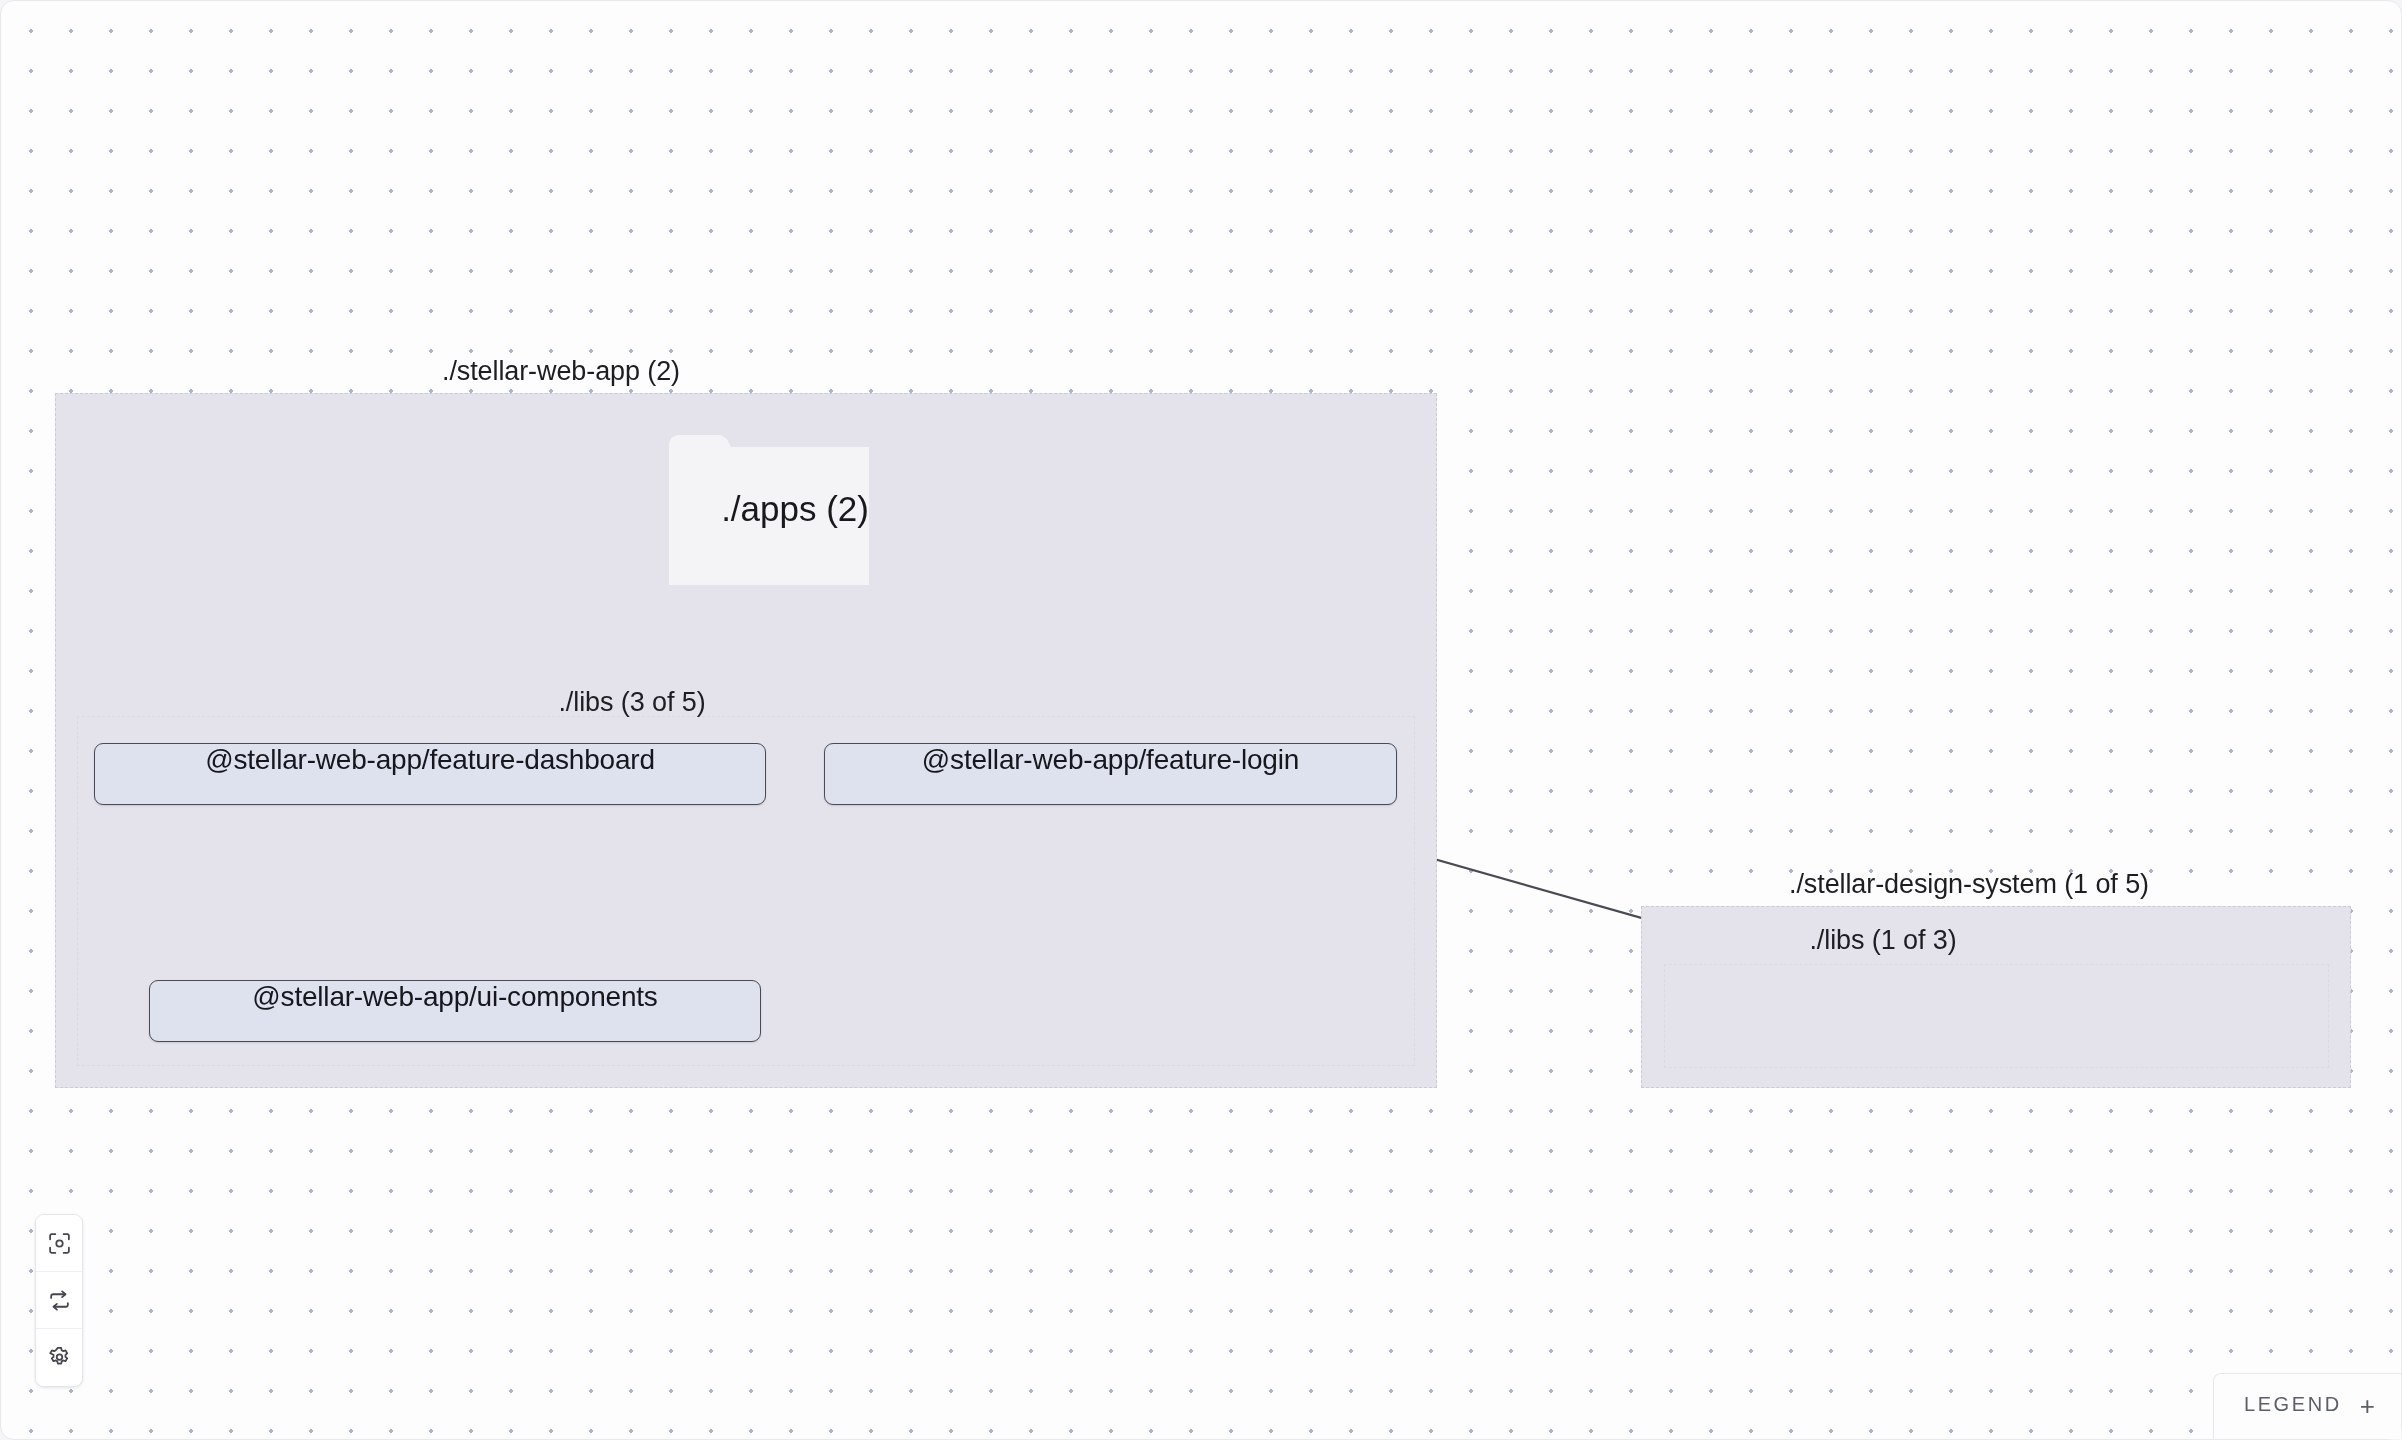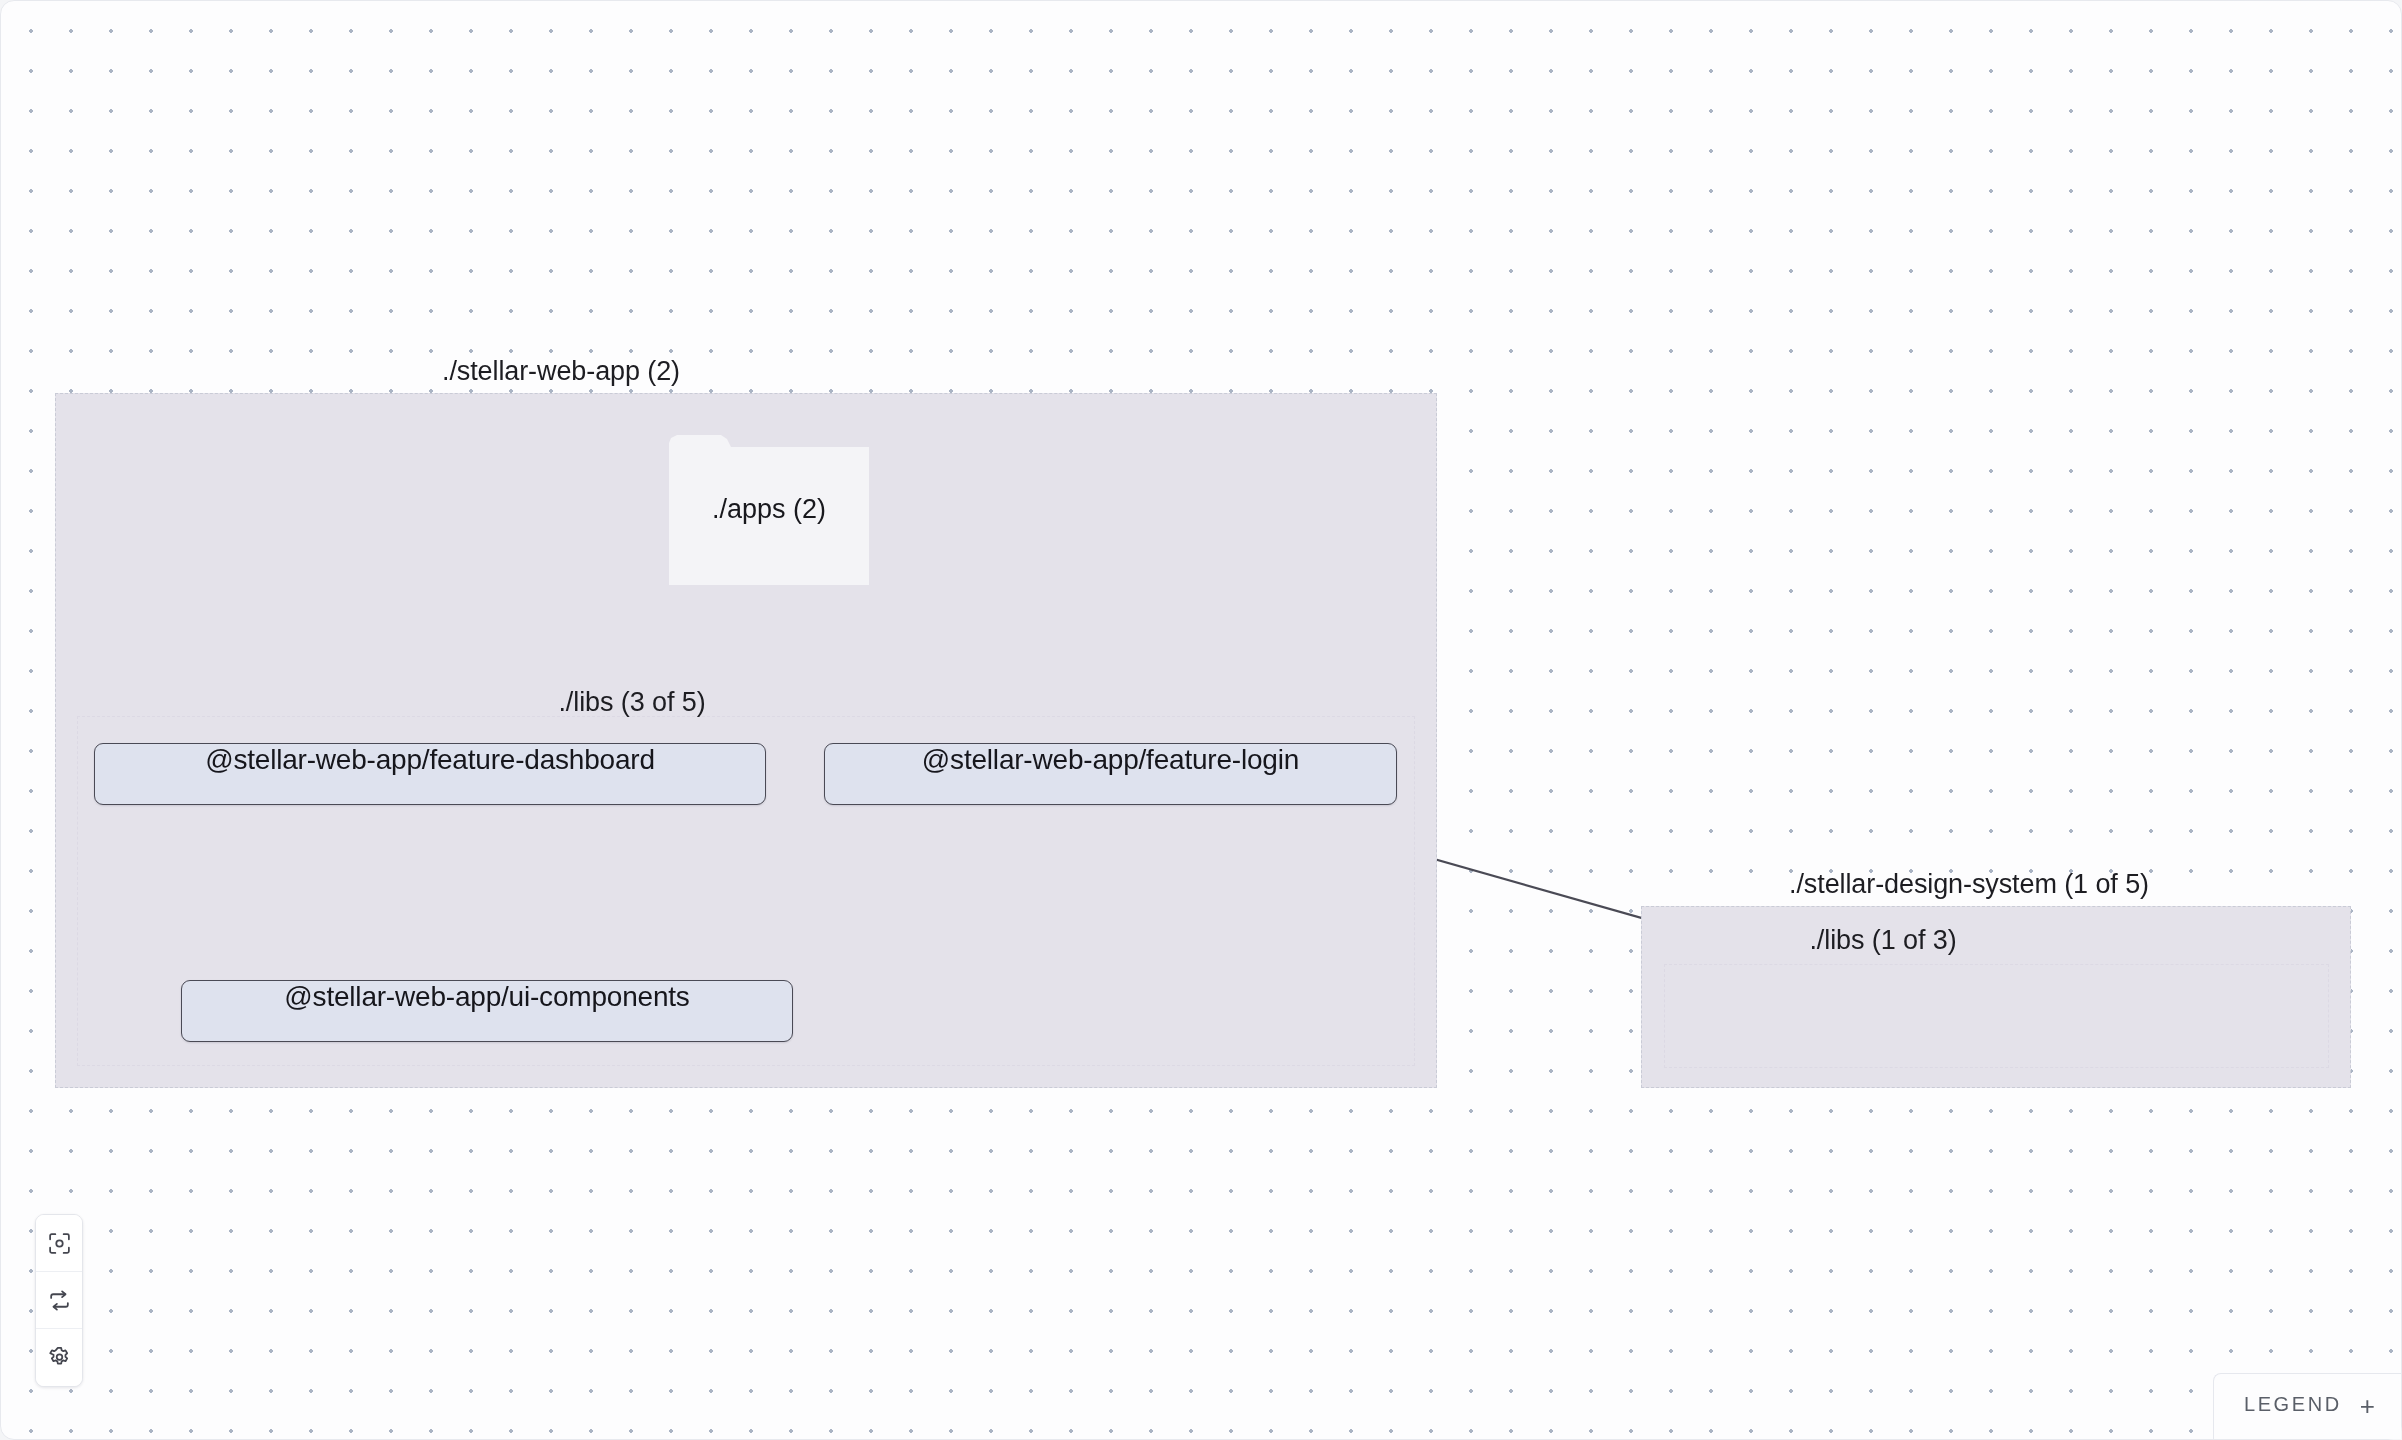--- a/index.html
+++ b/index.html
@@ -44,21 +44,21 @@
   .folder-node { position:absolute; }
   .folder-node .fill {
     position:absolute; left:0; top:0; width:100%; height:100%;
     background:#f4f4f7;
     filter:drop-shadow(0 1px 2px rgba(20,20,40,.10));
     clip-path:polygon(0 10px, 2px 5px, 8px 2px, 52px 2px, 58px 6px, 62px 14px, 100% 14px, 100% 100%, 0 100%);
   }
   .folder-node .fl-label {
     position:absolute; left:0; right:0; top:50%;
     transform:translateY(-50%);
-    text-align:center; font-size:27px; color:#18181d;
+    text-align:right; font-size:35px; color:#18181d;
     white-space:nowrap;
   }
 
   
   .proj-node {
     position:absolute;
     background:#dee2ee;
     border:1.6px solid #4a4a55;
     border-radius:9px;
     display:flex; align-items:flex-start; justify-content:center;
@@ -147,21 +147,21 @@
   </div>
 
   <div class="proj-node" style="left:93px;top:742px;width:672px;height:62px;">
     <span class="pn-label">@stellar-web-app/feature-dashboard</span>
   </div>
 
   <div class="proj-node" style="left:823px;top:742px;width:573px;height:62px;">
     <span class="pn-label">@stellar-web-app/feature-login</span>
   </div>
 
-  <div class="proj-node" style="left:148px;top:979px;width:612px;height:62px;margin-left:32px;">
+  <div class="proj-node" style="left:148px;top:979px;width:612px;height:62px;">
     <span class="pn-label">@stellar-web-app/ui-components</span>
   </div>
 
 
   <div id="tool-rail">
     <div class="rail-btn">
       <span>
         <svg width="25" height="25" viewBox="0 0 24 24" fill="none" stroke="#44464f" stroke-width="1.7" stroke-linecap="round">
           <path d="M3 8V4.5A1.5 1.5 0 0 1 4.5 3H8"></path>
           <path d="M16 3h3.5A1.5 1.5 0 0 1 21 4.5V8"></path>

